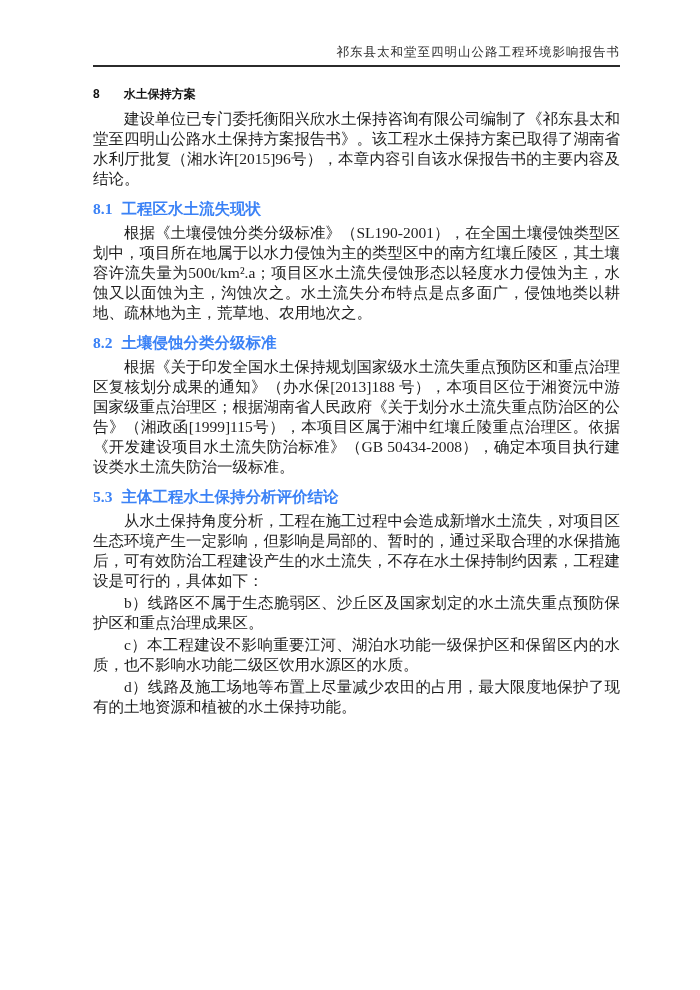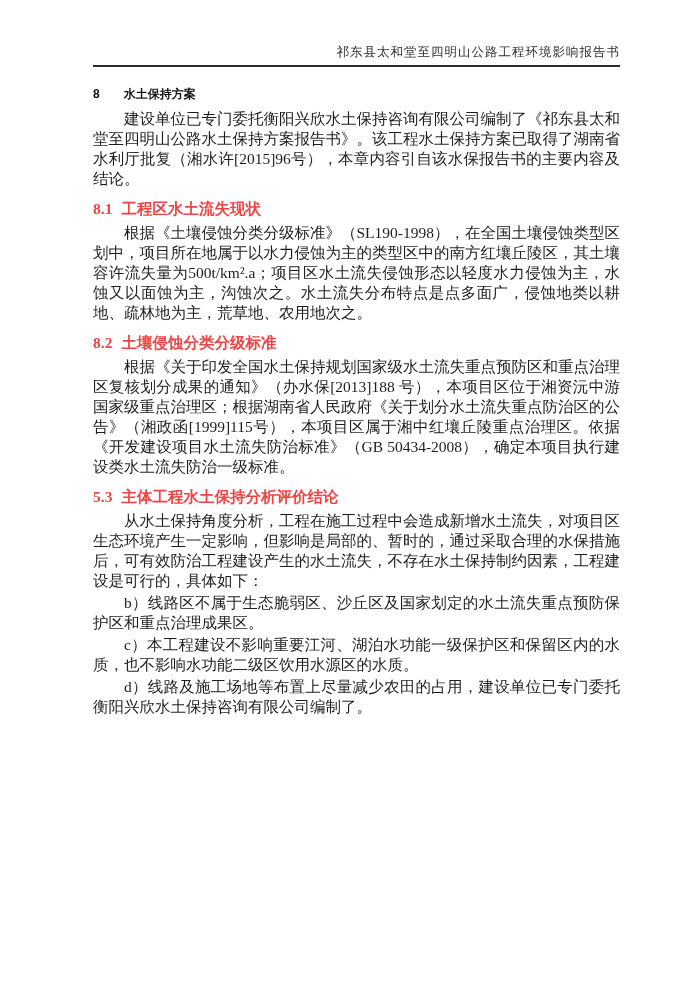--- a/index.html
+++ b/index.html
@@ -36,21 +36,21 @@
     color: #111111;
   }
   h1 .ch-num { margin-right: 24px; }
 
   h2.section-heading {
     margin: 10px 0 4px 0;
     font-family: "Liberation Sans", "DejaVu Sans", sans-serif;
     font-weight: bold;
     font-size: 15.5px;
     line-height: 20px;
-    color: #ef4444;
+    color: #3b82f6;
   }
   h2 .sec-num { margin-right: 9px; font-family: "Liberation Serif", "DejaVu Serif", serif; }
 
   p.para {
     margin: 4px 0 0 0;
     font-size: 15.5px;
     line-height: 20px;
     text-align: justify;
     text-indent: 2em;
     color: #1d1d1d;
@@ -76,27 +76,27 @@
     <div class="running-header">
       <span>祁东县太和堂至四明山公路工程环境影响报告书</span>
     </div>
     <div class="header-rule"></div>
 
     <h1 class="chapter-heading"><span class="ch-num">8</span><span>水土保持方案</span></h1>
 
     <p class="para">建设单位已专门委托衡阳兴欣水土保持咨询有限公司编制了《祁东县太和堂至四明山公路水土保持方案报告书》。该工程水土保持方案已取得了湖南省水利厅批复（湘水许[2015]96号），本章内容引自该水保报告书的主要内容及结论。</p>
 
     <h2 class="section-heading"><span class="sec-num">8.1</span><span>工程区水土流失现状</span></h2>
-    <p class="para">根据《土壤侵蚀分类分级标准》（SL190-1998），在全国土壤侵蚀类型区划中，项目所在地属于以水力侵蚀为主的类型区中的南方红壤丘陵区，其土壤容许流失量为500t/km².a；项目区水土流失侵蚀形态以轻度水力侵蚀为主，水蚀又以面蚀为主，沟蚀次之。水土流失分布特点是点多面广，侵蚀地类以耕地、疏林地为主，荒草地、农用地次之。</p>
+    <p class="para">根据《土壤侵蚀分类分级标准》（SL190-2001），在全国土壤侵蚀类型区划中，项目所在地属于以水力侵蚀为主的类型区中的南方红壤丘陵区，其土壤容许流失量为500t/km².a；项目区水土流失侵蚀形态以轻度水力侵蚀为主，水蚀又以面蚀为主，沟蚀次之。水土流失分布特点是点多面广，侵蚀地类以耕地、疏林地为主，荒草地、农用地次之。</p>
 
     <h2 class="section-heading"><span class="sec-num">8.2</span><span>土壤侵蚀分类分级标准</span></h2>
     <p class="para">根据《关于印发全国水土保持规划国家级水土流失重点预防区和重点治理区复核划分成果的通知》（办水保[2013]188 号），本项目区位于湘资沅中游国家级重点治理区；根据湖南省人民政府《关于划分水土流失重点防治区的公告》（湘政函[1999]115号），本项目区属于湘中红壤丘陵重点治理区。依据《开发建设项目水土流失防治标准》（GB 50434-2008），确定本项目执行建设类水土流失防治一级标准。</p>
 
     <h2 class="section-heading"><span class="sec-num">5.3</span><span>主体工程水土保持分析评价结论</span></h2>
     <p class="para">从水土保持角度分析，工程在施工过程中会造成新增水土流失，对项目区生态环境产生一定影响，但影响是局部的、暂时的，通过采取合理的水保措施后，可有效防治工程建设产生的水土流失，不存在水土保持制约因素，工程建设是可行的，具体如下：</p>
     <p class="para item">b）线路区不属于生态脆弱区、沙丘区及国家划定的水土流失重点预防保护区和重点治理成果区。</p>
     <p class="para item">c）本工程建设不影响重要江河、湖泊水功能一级保护区和保留区内的水质，也不影响水功能二级区饮用水源区的水质。</p>
-    <p class="para item">d）线路及施工场地等布置上尽量减少农田的占用，建设单位已专门委托衡阳兴欣水土保持咨询有限公司编制了。</p>
+    <p class="para item">d）线路及施工场地等布置上尽量减少农田的占用，最大限度地保护了现有的土地资源和植被的水土保持功能。</p>
 
   </div>
 
   <div class="page-number">157</div>
 </div>
 
 </body></html>

